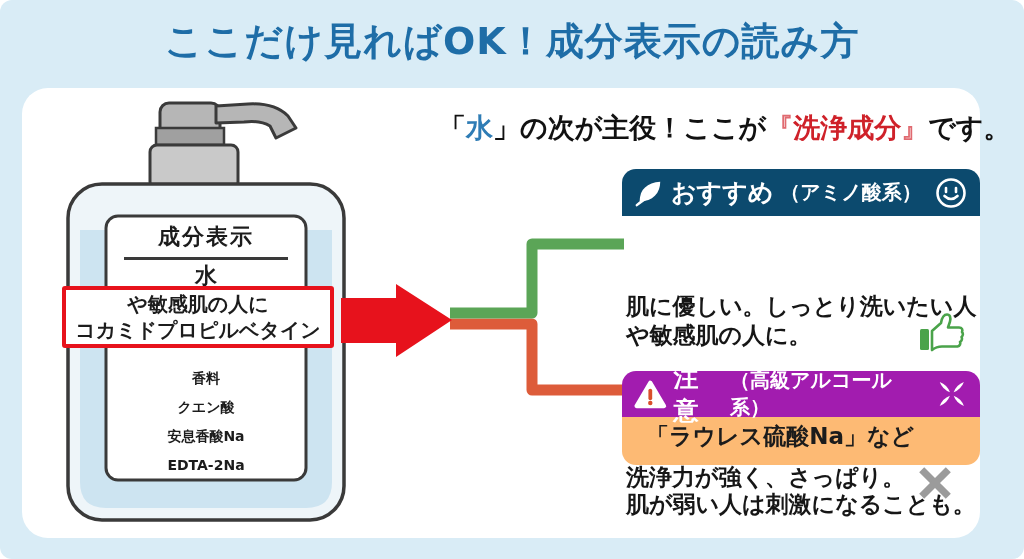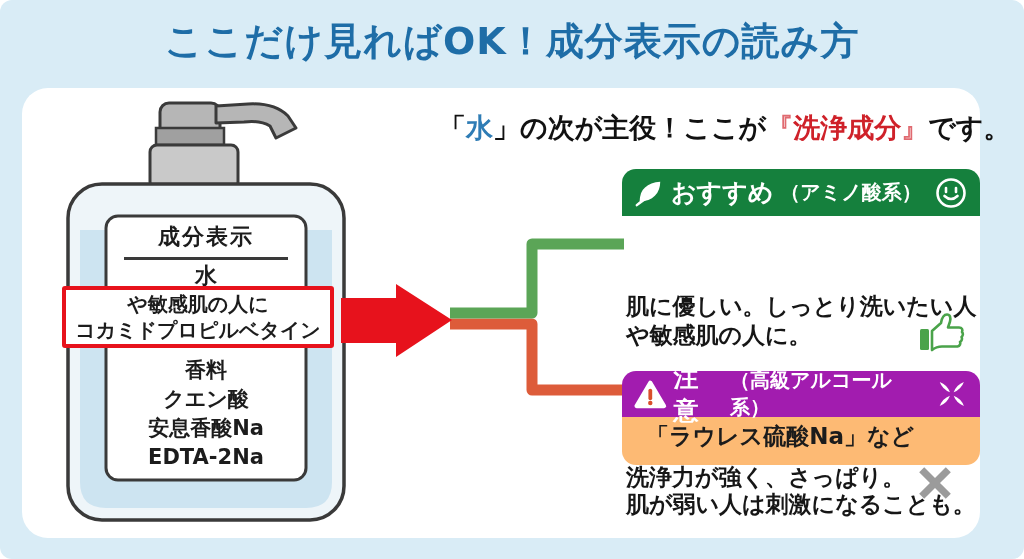--- a/index.html
+++ b/index.html
@@ -28,21 +28,21 @@
          font-weight:700; color:#1c1c1c; }
   .label-title { top:222px; font-size:22px; letter-spacing:2px; }
   .label-rule { position:absolute; left:124px; top:257px; width:164px; height:3px; background:#3a3a3a; }
   .water-row { top:261px; font-size:22px; }
   .highlight-box {
     position:absolute; left:62px; top:286px; width:272px; height:62px;
     background:#ffffff; border:4px solid #e7121c; border-radius:3px;
     display:flex; flex-direction:column; justify-content:center; align-items:center;
     font-weight:700; font-size:20px; line-height:26px; color:#1c1c1c; z-index:3;
   }
-  .ingredient-list { top:356px; font-size:21px; line-height:29px; }
+  .ingredient-list { top:364px; font-size:14px; line-height:29px; }
 
   
   .headline {
     position:absolute; left:410px; top:110px; width:606px;
     font-size:27px; font-weight:700; color:#111; white-space:nowrap;margin-left:29px;
   }
   .headline .blue { color:#2e7cb5; }
   .headline .red  { color:#cf2129; }
   .headline .pink { color:#e06a70; }
 
@@ -52,21 +52,21 @@
     height:46px; display:flex; align-items:center; gap:7px; padding:0 12px;
     border-radius:14px 14px 0 0; color:#ffffff; font-weight:800;
   }
   .box-head .main { font-size:25px; }
   .box-head .sub  { font-size:20px; }
   .box-body {
     border-radius:0 0 14px 14px; padding:6px 24px 8px;
     font-size:23px; font-weight:700; line-height:29px; color:#1c1c1c;
   }
   .recommend-box { top:169px; }
-  .recommend-box .box-head { background:#15803d; height:47px; }
+  .recommend-box .box-head { background:#0c4a6e; height:47px; }
   .recommend-box .box-body { background:#dce9d4; }
   .caution-box { top:371px; }
   .caution-box .box-head { background:#a21caf;align-items:center; }
   .caution-box .box-body { background:#fdba74; padding:5px 24px 14px; }
 
   .desc { position:absolute; width:390px; font-weight:700; color:#161616; }
   .desc-recommend { left:626px; top:292px; font-size:23px; line-height:29px; }
   .desc-caution   { left:626px; top:464px; font-size:23px; line-height:27px; }
 
   .icon-abs { position:absolute; z-index:2; }

